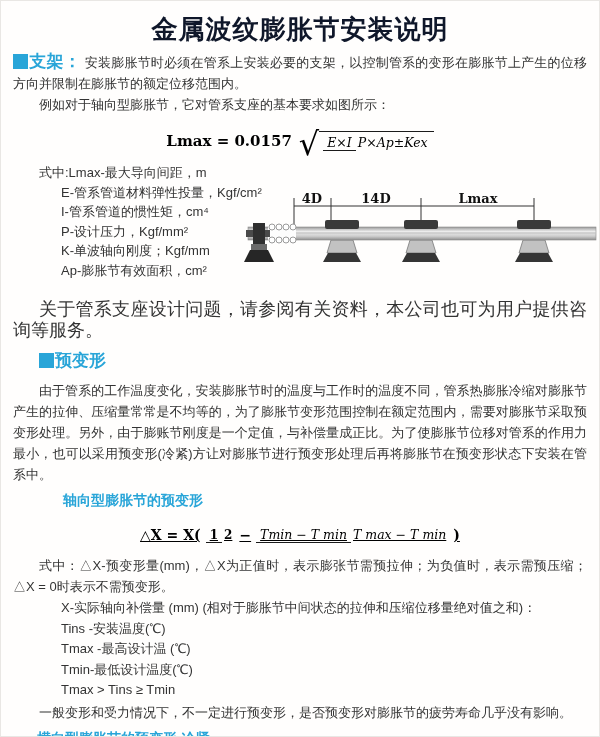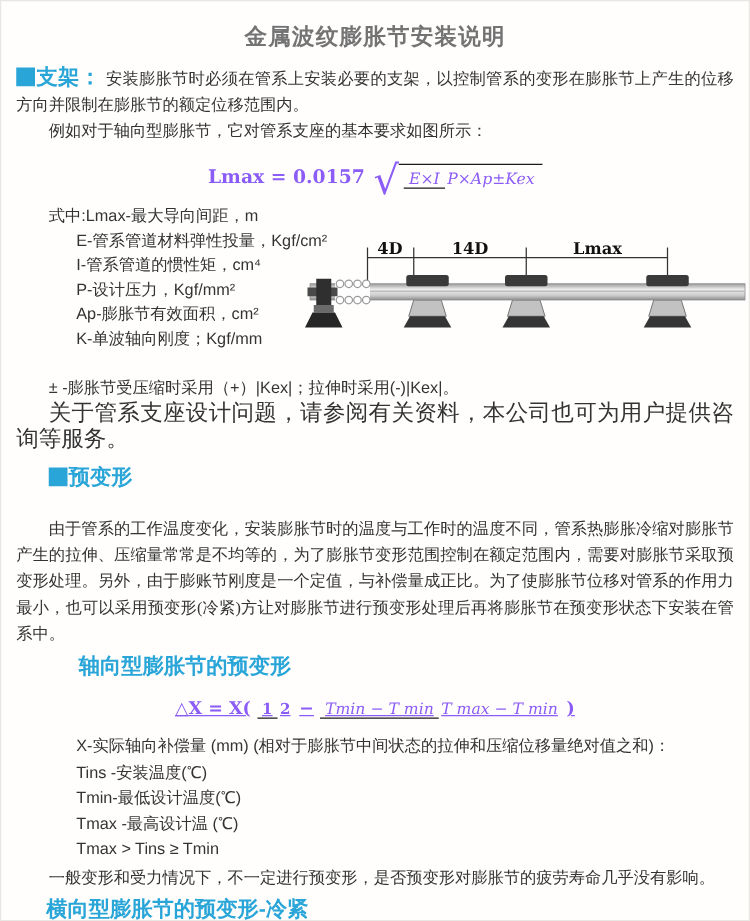--- a/index.html
+++ b/index.html
@@ -15,23 +15,23 @@
     margin:0 auto;
     background:#fffefd;
     border:1px solid #e9e7e4;
     overflow:hidden;
     font-family:"Liberation Sans",sans-serif;
     color:var(--body);
   }
   h1.title{
     margin:14px 0 8px;
     text-align:center;
-    font-size:18px;
+    font-size:26px;
     line-height:28px;
-    color:#737373;
+    color:#0f172a;
     font-weight:bold;
     letter-spacing:1px;
   }
   .para{
     margin:0 12px;
     font-size:13px;
     line-height:21px;
     text-align:justify;
   }
   .indent{text-indent:26px;}
@@ -48,21 +48,21 @@
     vertical-align:-2px;
     margin-right:1px;
   }
   .p-intro{margin-top:6px;}
   
   .formula{
     display:flex;
     justify-content:center;
     align-items:center;
     font-family:"DejaVu Serif","Liberation Serif",serif;
-    color:#8b5cf6;
+    color:#000000;
   }
   .f1{margin:6px 0 2px;height:40px;}
   .f-lhs{font-weight:bold;font-size:15px;margin-right:7px;font-style:normal;}
   .sqrt{display:inline-flex;align-items:center;}
   .rad{
     font-size:32px;
     line-height:30px;
     font-weight:normal;
     transform:translateY(3px);
   }
@@ -81,24 +81,24 @@
   
   .defs-wrap{position:relative;margin-top:2px;height:136px;}
   ul.defs{
     list-style:none;margin:0;padding:0 0 0 38px;
     font-size:13px;line-height:19.5px;color:#333;
   }
   ul.defs li.ind{padding-left:22px;}
   .pm-line{margin:1px 12px 0 38px;font-size:13px;line-height:20px;}
   .svc-line{margin:0 12px;font-size:18px;line-height:21px;}
   .sec-head2{margin:8px 0 0 38px;}
-  .p-body{margin-top:19px;font-family:Liberation Serif, serif;}
+  .p-body{margin-top:8px;}
   h3.sub{
     margin:5px 0 0 62px;
-    font-size:17px;line-height:21px;
+    font-size:14px;line-height:21px;
     color:var(--blue);
     font-weight:bold;
   }
   h3.sub.lateral{margin-left:36px;}
   .f2{margin:6px 0 2px;height:36px;font-size:14px;text-decoration:underline;}
   .f2 .f-mid{margin:0 5px;font-weight:bold;font-style:normal;}
   .explain{margin-top:2px;}
   ul.defs2{
     list-style:none;margin:1px 0 0 0;padding:0 0 0 60px;
     font-size:13px;line-height:20.5px;color:#333;
@@ -137,22 +137,22 @@
       </span>
     </span>
   </div>
 
   <div class="defs-wrap">
     <ul class="defs">
       <li>式中:Lmax-最大导向间距，m</li>
       <li class="ind">E-管系管道材料弹性投量，Kgf/cm²</li>
       <li class="ind">I-管系管道的惯性矩，cm⁴</li>
       <li class="ind">P-设计压力，Kgf/mm²</li>
+      <li class="ind">K-单波轴向刚度；Kgf/mm</li>
       <li class="ind">Ap-膨胀节有效面积，cm²</li>
-      <li class="ind">K-单波轴向刚度；Kgf/mm</li>
     </ul>
 
     <svg class="diagram" width="392" height="100" viewBox="0 0 392 100">
       <defs>
         <linearGradient id="pipeGrad" x1="0" y1="0" x2="0" y2="1">
           <stop offset="0" stop-color="#9a9a9a"></stop>
           <stop offset="0.35" stop-color="#ededed"></stop>
           <stop offset="0.7" stop-color="#cfcfcf"></stop>
           <stop offset="1" stop-color="#8f8f8f"></stop>
         </linearGradient>
@@ -209,21 +209,20 @@
 
       <g>
         <rect x="40" y="40" width="24" height="7" fill="#4a4a4a"></rect>
         <rect x="47" y="33" width="12" height="21" fill="#2f2f2f"></rect>
         <rect x="45" y="54" width="16" height="6" fill="#6a6a6a"></rect>
         <polygon points="38,72 68,72 62,60 44,60" fill="#262626"></polygon>
       </g>
     </svg>
   </div>
 
-  <p class="pm-line">± -膨胀节受压缩时采用（+）|Kex|；拉伸时采用(-)|Kex|。</p>
   <p class="para indent svc-line">关于管系支座设计问题，请参阅有关资料，本公司也可为用户提供咨询等服务。</p>
 
   <div class="sec-head sec-head2"><span class="sq"></span><span>预变形</span></div>
 
   <p class="para indent p-body">由于管系的工作温度变化，安装膨胀节时的温度与工作时的温度不同，管系热膨胀冷缩对膨胀节产生的拉伸、压缩量常常是不均等的，为了膨胀节变形范围控制在额定范围内，需要对膨胀节采取预变形处理。另外，由于膨账节刚度是一个定值，与补偿量成正比。为了使膨胀节位移对管系的作用力最小，也可以采用预变形(冷紧)方让对膨胀节进行预变形处理后再将膨胀节在预变形状态下安装在管系中。</p>
 
   <h3 class="sub">轴向型膨胀节的预变形</h3>
 
   <div class="formula f2">
     <span class="f-mid">△X = X(</span>
@@ -232,26 +231,27 @@
       <span class="den">2</span>
     </span>
     <span class="f-mid">−</span>
     <span class="frac">
       <span class="num">Tmin − T min</span>
       <span class="den">T max − T min</span>
     </span>
     <span class="f-mid">)</span>
   </div>
 
+  <p class="para indent explain">式中：△X-预变形量(mm)，△X为正值时，表示膨张节需预拉伸；为负值时，表示需预压缩；△X = 0时表示不需预变形。</p>
 
   <ul class="defs2">
     <li>X-实际轴向补偿量 (mm) (相对于膨胀节中间状态的拉伸和压缩位移量绝对值之和)：</li>
     <li>Tins -安装温度(℃)</li>
+    <li>Tmax -最高设计温 (℃)</li>
     <li>Tmin-最低设计温度(℃)</li>
-    <li>Tmax -最高设计温 (℃)</li>
     <li>Tmax &gt; Tins ≥ Tmin</li>
   </ul>
 
   <p class="para indent note">一般变形和受力情况下，不一定进行预变形，是否预变形对膨胀节的疲劳寿命几乎没有影响。</p>
 
   <h3 class="sub lateral">横向型膨胀节的预变形-冷紧</h3>
 
 </div>
 
 </body></html>

